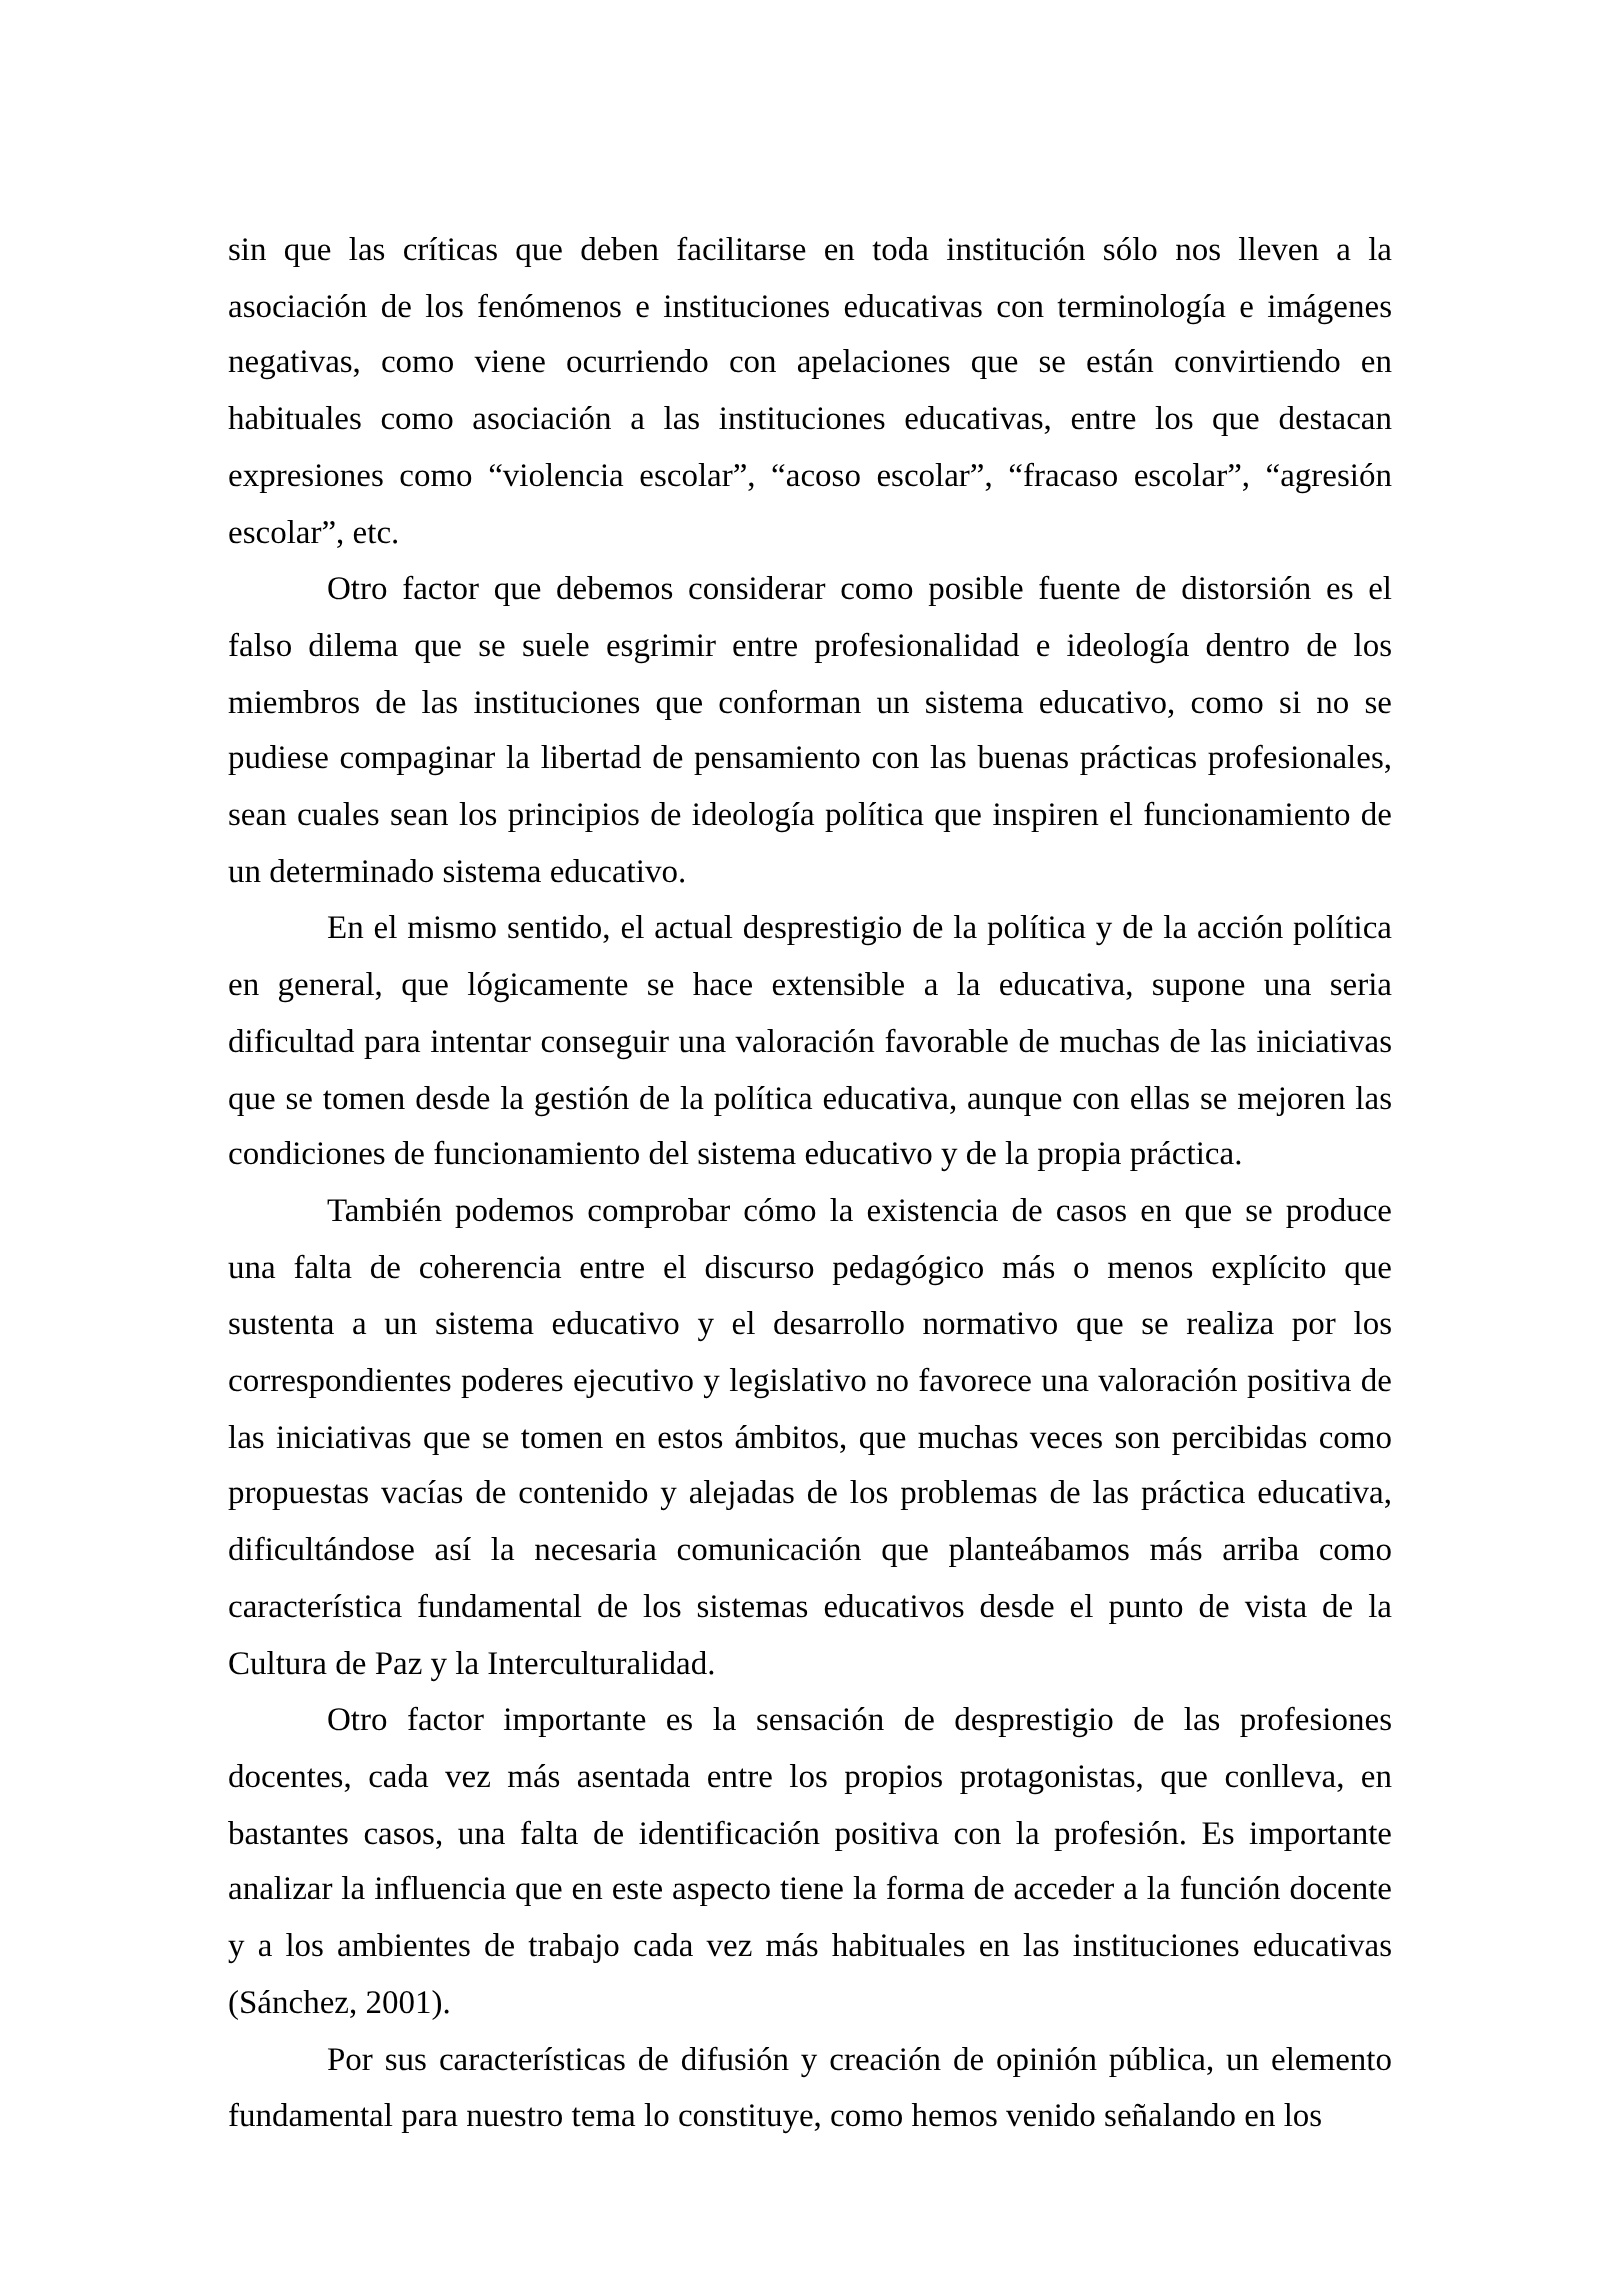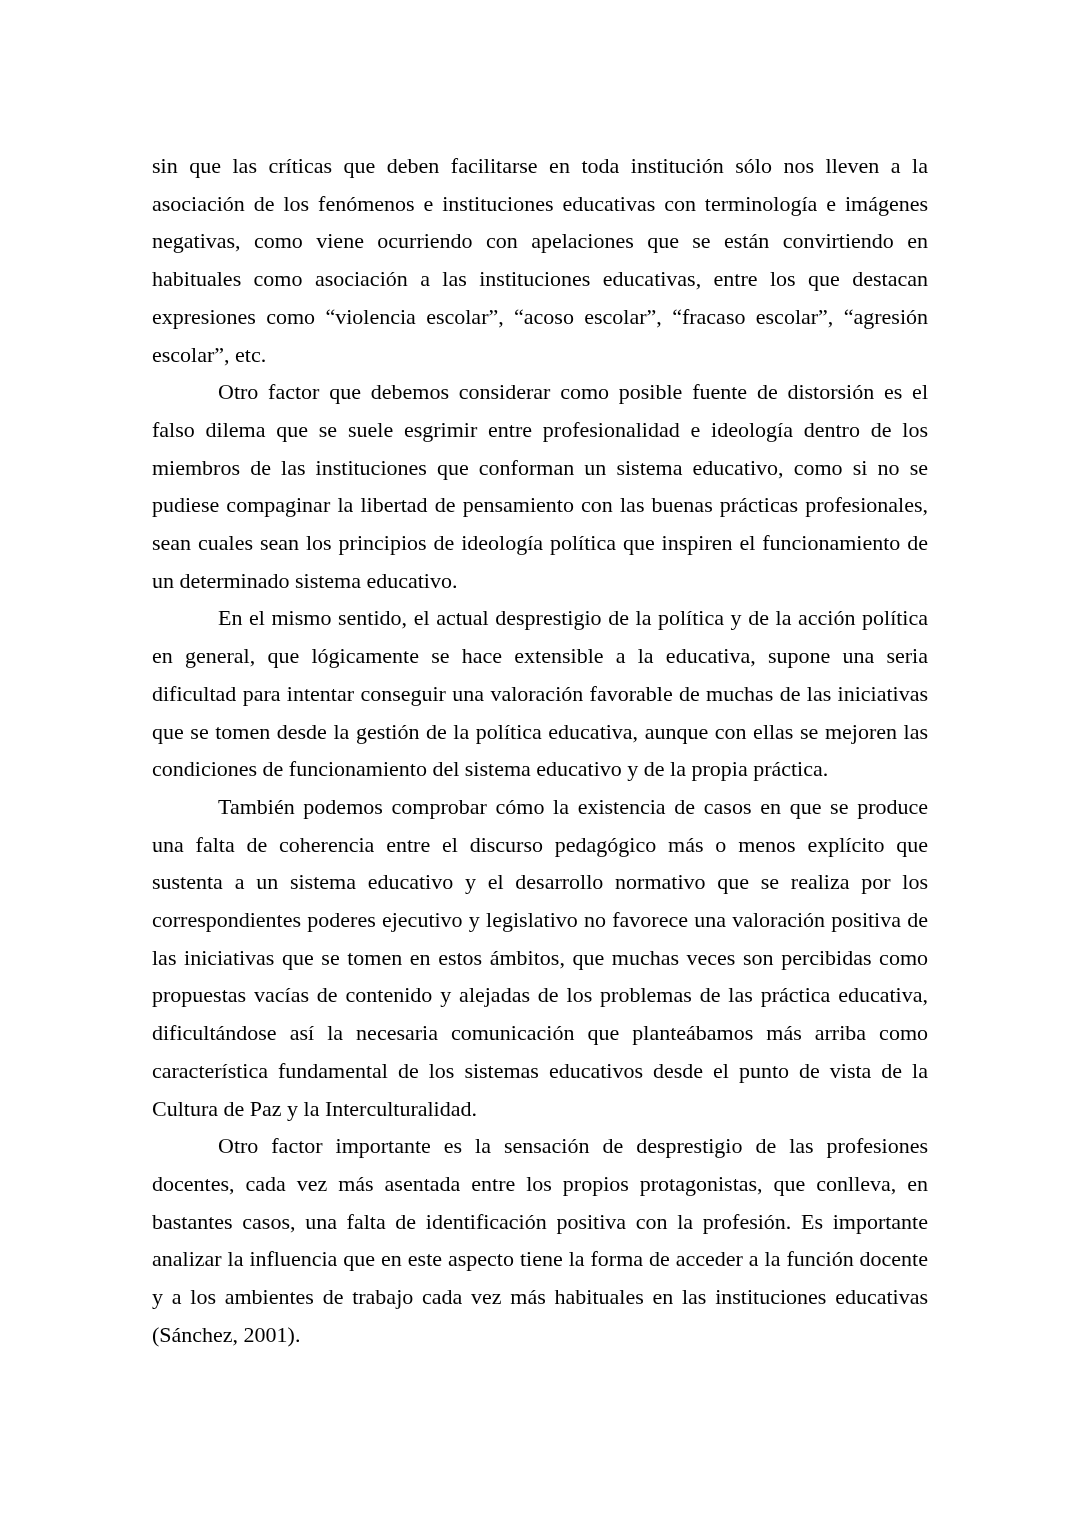--- a/index.html
+++ b/index.html
@@ -38,14 +38,15 @@
 </head>
 <body>
 
 <div class="page">
   <div class="content" id="paragraphs-container">
       <p>sin que las críticas que deben facilitarse en toda institución sólo nos lleven a la asociación de los fenómenos e instituciones educativas con terminología e imágenes negativas, como viene ocurriendo con apelaciones que se están convirtiendo en habituales como asociación a las instituciones educativas, entre los que destacan expresiones como “violencia escolar”, “acoso escolar”, “fracaso escolar”, “agresión escolar”, etc.</p>
       <p class="indent">Otro factor que debemos considerar como posible fuente de distorsión es el falso dilema que se suele esgrimir entre profesionalidad e ideología dentro de los miembros de las instituciones que conforman un sistema educativo, como si no se pudiese compaginar la libertad de pensamiento con las buenas prácticas profesionales, sean cuales sean los principios de ideología política que inspiren el funcionamiento de un determinado sistema educativo.</p>
       <p class="indent">En el mismo sentido, el actual desprestigio de la política y de la acción política en general, que lógicamente se hace extensible a la educativa, supone una seria dificultad para intentar conseguir una valoración favorable de muchas de las iniciativas que se tomen desde la gestión de la política educativa, aunque con ellas se mejoren las condiciones de funcionamiento del sistema educativo y de la propia práctica.</p>
       <p class="indent">También podemos comprobar cómo la existencia de casos en que se produce una falta de coherencia entre el discurso pedagógico más o menos explícito que sustenta a un sistema educativo y el desarrollo normativo que se realiza por los correspondientes poderes ejecutivo y legislativo no favorece una valoración positiva de las iniciativas que se tomen en estos ámbitos, que muchas veces son percibidas como propuestas vacías de contenido y alejadas de los problemas de las práctica educativa, dificultándose así la necesaria comunicación que planteábamos más arriba como característica fundamental de los sistemas educativos desde el punto de vista de la Cultura de Paz y la Interculturalidad.</p>
       <p class="indent">Otro factor importante es la sensación de desprestigio de las profesiones docentes, cada vez más asentada entre los propios protagonistas, que conlleva, en bastantes casos, una falta de identificación positiva con la profesión. Es importante analizar la influencia que en este aspecto tiene la forma de acceder a la función docente y a los ambientes de trabajo cada vez más habituales en las instituciones educativas (Sánchez, 2001).</p>
+      <p class="indent">Por sus características de difusión y creación de opinión pública, un elemento fundamental para nuestro tema lo constituye, como hemos venido señalando en los</p>
     </div>
 </div>
 
 </body></html>

